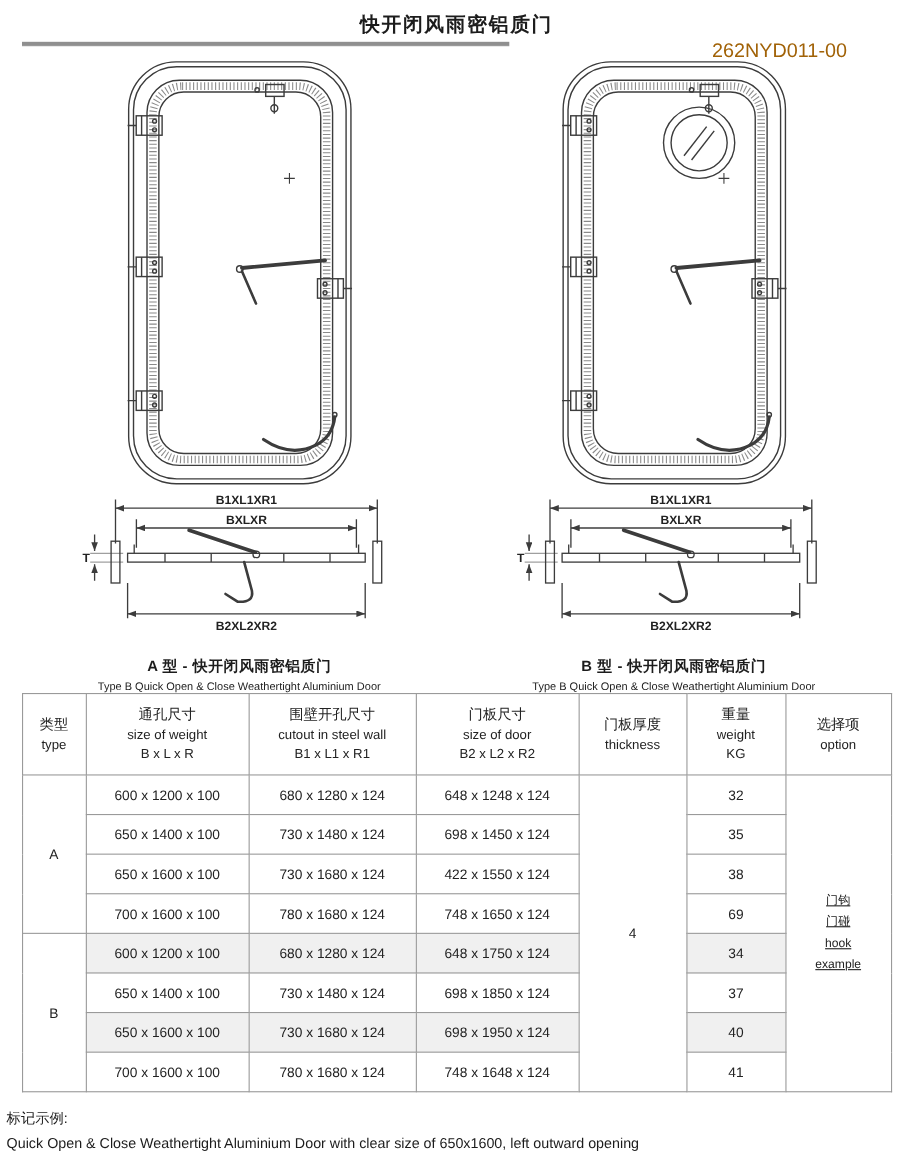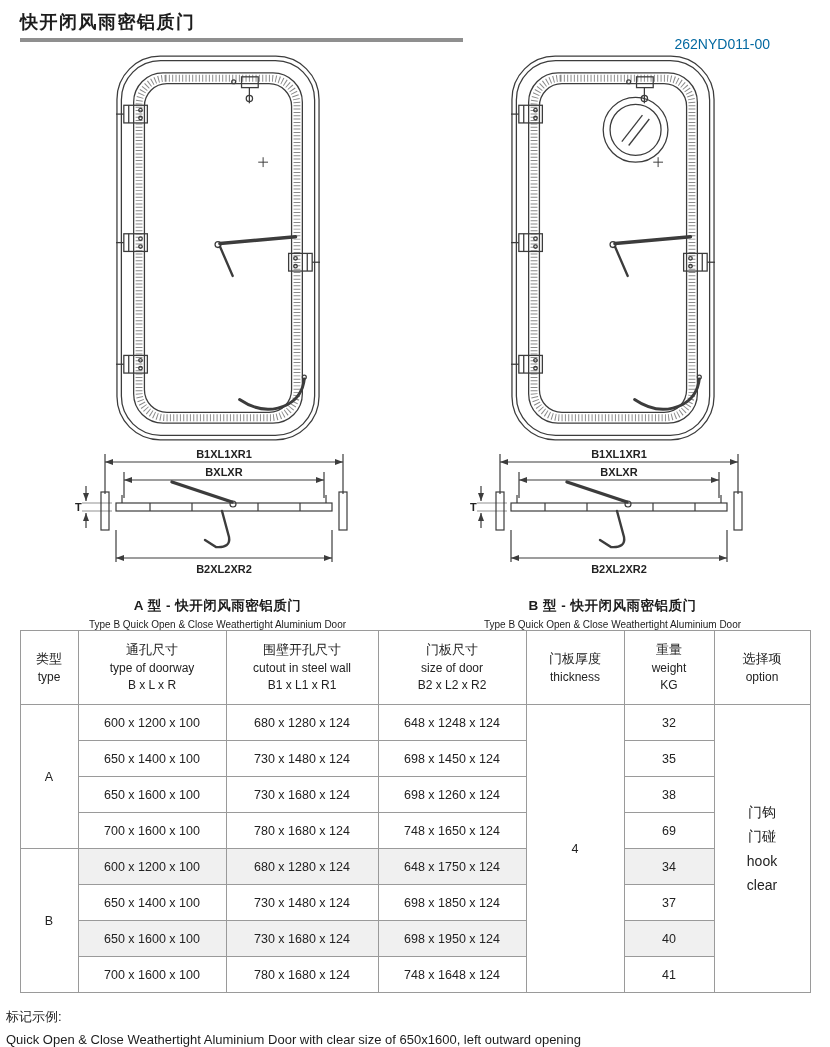--- a/index.html
+++ b/index.html
@@ -2,45 +2,45 @@
 <html><head>
 <meta charset="utf-8">
 <style>
   * { margin:0; padding:0; box-sizing:border-box; }
   html,body { background:#ffffff; }
   body { font-family:"Liberation Sans","DejaVu Sans",sans-serif; color:#1c1c1c; }
   .page { position:relative; width:830px; height:1047px; margin:0 auto; background:#fff; overflow:hidden; }
 
   
   .header { position:relative; padding:10px 20px 0 20px; }
-  .title-zh { font-size:18px; font-weight:bold; letter-spacing:1.5px; }
+  .title-zh { font-size:18px; font-weight:bold; letter-spacing:1.5px;text-align:center; }
   .title-en { font-size:15px; font-weight:bold; margin-top:2px; letter-spacing:0.2px; }
   .title-rule { width:443px; height:3px; border-top:3px solid #8f8f8f; border-bottom:1px solid #8f8f8f; margin-top:4px; }
-  .doc-no { position:absolute; top:36px; right:60px; font-size:14px; color:#0369a1; }
+  .doc-no { position:absolute; top:36px; right:60px; font-size:18px; color:#a16207; }
 
   
   .drawings { display:flex; justify-content:center; margin-top:12px; }
   .panel { width:395px; display:flex; flex-direction:column; align-items:center; }
   svg.door { width:206px; height:388px; display:block; }
   svg.section { width:292px; height:142px; display:block; margin-top:4px; }
   .cap-zh { font-size:13.5px; font-weight:bold; margin-top:9px; letter-spacing:0.5px; }
   .cap-en { font-size:10px; margin-top:4px; }
 
   .dim-label { font-family:"Liberation Sans",sans-serif; font-size:11px; font-weight:bold; fill:#222; text-anchor:middle; }
   .t-label { text-anchor:start; }
 
   
   table.spec { border-collapse:collapse; table-layout:fixed; margin:0 auto 0 auto; }
   .spec th, .spec td { border:1px solid #9a9a9a; text-align:center; vertical-align:middle; padding:1px 3px; font-weight:normal; color:#222; }
   .spec thead th { height:74px; }
   .spec tbody td { height:36px; font-size:12.5px; }
   .h-zh { font-size:13px; line-height:1.5; }
   .h-en { font-size:12px; line-height:1.45; }
   tr.shaded td { background:#f0f0f0; }
-  .option-cell div { line-height:1.75; font-size:14px; }
+  .option-cell div { line-height:1.75; font-size:11px;text-decoration:underline; }
   .type-cell { font-size:13px; }
 
   
   .footer { margin:14px 0 0 6px; }
   .footer div { font-size:13px; line-height:1.5; margin-bottom:3px; white-space:nowrap; }
 </style>
 </head>
 <body>
 
 <div class="page">
@@ -170,21 +170,21 @@
         <col style="width:96px">
     </colgroup>
     <thead>
       <tr>
         <th>
           <div class="h-zh">类型</div>
           <div class="h-en">type</div>
         </th>
         <th>
           <div class="h-zh">通孔尺寸</div>
-          <div class="h-en">type of doorway</div>
+          <div class="h-en">size of weight</div>
           <div class="h-en">B x L x R</div>
         </th>
         <th>
           <div class="h-zh">围壁开孔尺寸</div>
           <div class="h-en">cutout in steel wall</div>
           <div class="h-en">B1 x L1 x R1</div>
         </th>
         <th>
           <div class="h-zh">门板尺寸</div>
           <div class="h-en">size of door</div>
@@ -210,33 +210,33 @@
         <td class="type-cell" rowspan="4">A</td>
         <td>600 x 1200 x 100</td>
         <td>680 x 1280 x 124</td>
         <td>648 x 1248 x 124</td>
         <td rowspan="8">4</td>
         <td>32</td>
         <td class="option-cell" rowspan="8">
           <div>门钩</div>
           <div>门碰</div>
           <div>hook</div>
-          <div>clear</div>
+          <div>example</div>
         </td>
       </tr>
       <tr>
         <td>650 x 1400 x 100</td>
         <td>730 x 1480 x 124</td>
         <td>698 x 1450 x 124</td>
         <td>35</td>
       </tr>
       <tr>
         <td>650 x 1600 x 100</td>
         <td>730 x 1680 x 124</td>
-        <td>698 x 1260 x 124</td>
+        <td>422 x 1550 x 124</td>
         <td>38</td>
       </tr>
       <tr>
         <td>700 x 1600 x 100</td>
         <td>780 x 1680 x 124</td>
         <td>748 x 1650 x 124</td>
         <td>69</td>
       </tr>
       <tr class="shaded">
         <td class="type-cell" rowspan="4" style="background:#fff">B</td>

